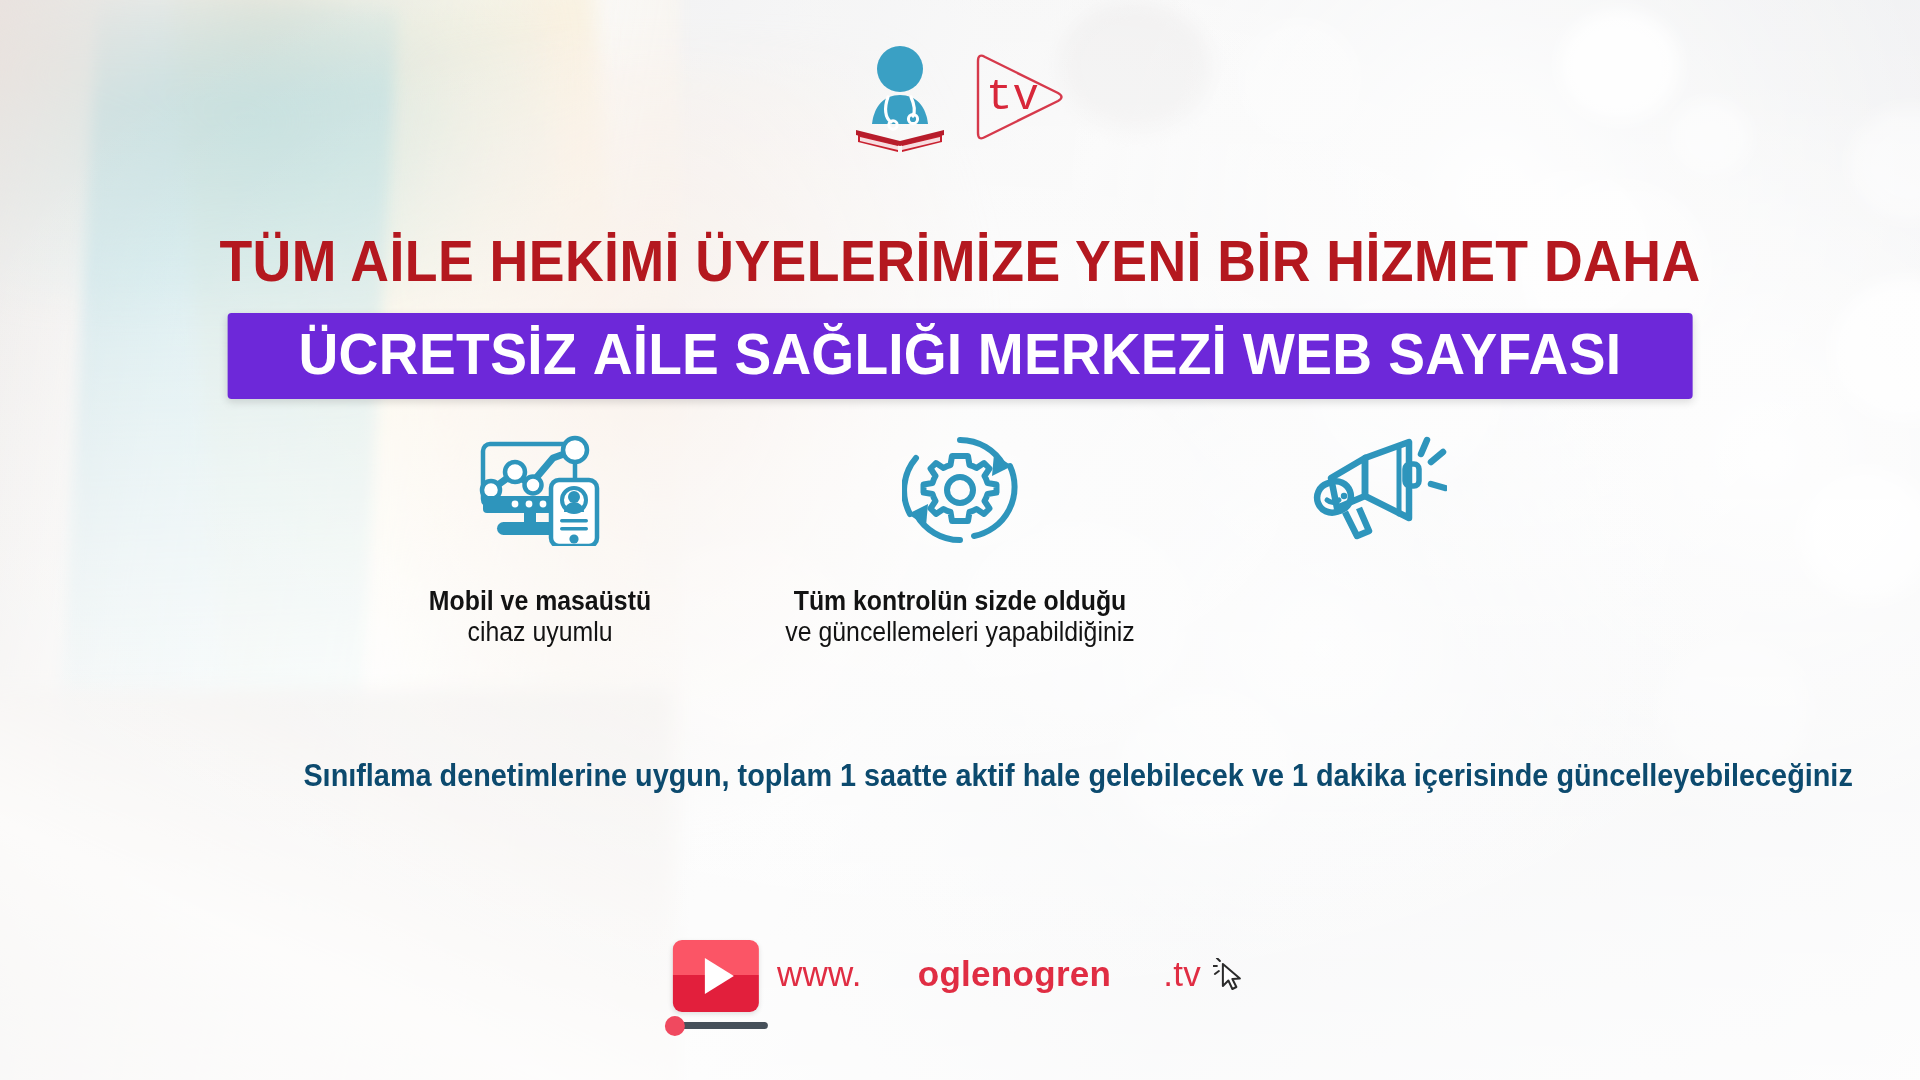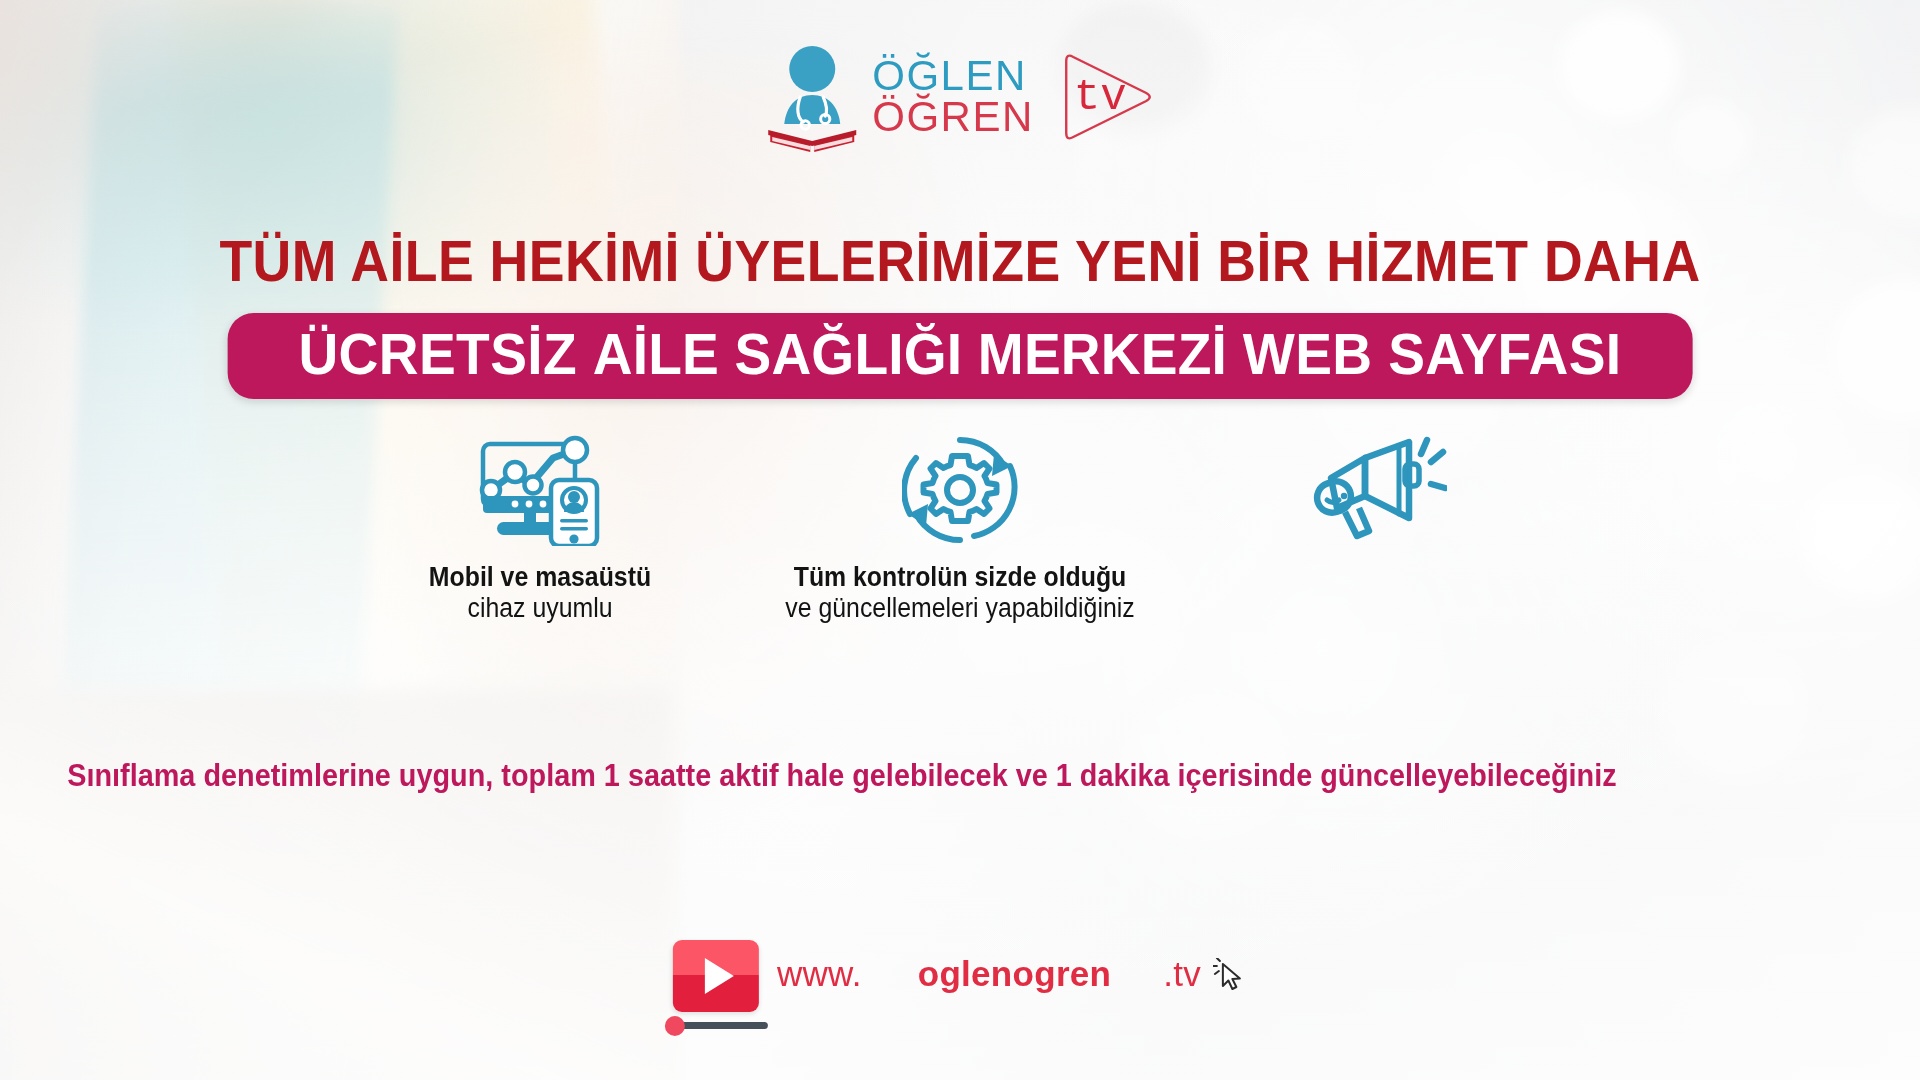--- a/index.html
+++ b/index.html
@@ -121,22 +121,22 @@
     font-size:57px; font-weight:700;
     letter-spacing:.5px;
     color:#b4181f;
     transform:scaleX(.94);
     white-space:nowrap;
   }
 
   
   .banner{
     position:absolute; left:50%; top:313px; transform:translateX(-50%);
-    background:#be185d;
-    border-radius:26px;
+    background:#6d28d9;
+    border-radius:4px;
     padding:12px 36px 16px;
     box-shadow:0 3px 9px rgba(0,0,0,.14);
     white-space:nowrap;
   }
   .banner-text{
     font-family:"Liberation Sans Narrow","Liberation Sans", sans-serif;
     font-size:58px; font-weight:700; color:#ffffff;
     letter-spacing:.4px; line-height:1;
     display:block; transform:scaleX(.95);
   }
@@ -144,33 +144,33 @@
 
   
   .features{
     position:absolute; left:0; right:0; top:430px;
     display:flex; justify-content:center; gap:0;
   }
   .feature{ width:420px; text-align:center; position:relative; }
   .feature-icon{ height:120px; display:flex; align-items:center; justify-content:center; }
   .feature-icon svg{ display:block; }
   .feature-cap{
-    margin-top:12px;
+    margin-top:36px;
     font-family:"Liberation Sans Narrow","Liberation Sans", sans-serif;
     color:#131313; line-height:1.16;
   }
   .cap-bold{ display:block; font-size:27px; font-weight:700; transform:scaleX(.92); }
   .cap-thin{ display:block; font-size:27px; font-weight:400; transform:scaleX(.92); }
 
   
   .para{
     position:absolute; left:0; right:0; top:758px;
-    text-align:left;
+    text-align:right;
     font-family:"Liberation Sans Narrow","Liberation Sans", sans-serif;
-    color:#be185d;
+    color:#0c4a6e;
   }
   .para-l1{
     display:block; font-size:31px; font-weight:700;
     transform:scaleX(.93); white-space:nowrap;
   }
   .para-l2wrap{ margin-top:12px; display:inline-block; position:relative; }
   .para-l2{
     display:block; font-size:31px; font-weight:700;
     transform:scaleX(.93); white-space:nowrap;
   }
@@ -258,24 +258,20 @@
         <path d="M34 55 C30 66 31 76 37 80" stroke="#ffffff" stroke-width="3.2" fill="none" stroke-linecap="round"></path>
         <path d="M57 55 C61 64 61 70 59 74" stroke="#ffffff" stroke-width="3.2" fill="none" stroke-linecap="round"></path>
         <circle cx="59" cy="77" r="4.6" stroke="#ffffff" stroke-width="3" fill="none"></circle>
         <circle cx="39" cy="83" r="4.2" stroke="#ffffff" stroke-width="3" fill="none"></circle>
         <path d="M4 90 L44 100 L44 110 L4 100 Z" fill="#c8202f"></path>
         <path d="M88 90 L48 100 L48 110 L88 100 Z" fill="#c8202f"></path>
         <path d="M6 95 L44 104 L44 108 L6 99 Z" fill="#ffffff" opacity=".85"></path>
         <path d="M86 95 L48 104 L48 108 L86 99 Z" fill="#ffffff" opacity=".85"></path>
         <path d="M2 88 L46 99 L90 88 L90 93 L46 104 L2 93 Z" fill="#b71c2b"></path>
       </svg>
-      <div class="logo-words">
-        <span class="logo-word logo-w1">ÖĞLEN</span>
-        <span class="logo-word logo-w2">ÖĞREN</span>
-      </div>
       <div class="logo-tv">
         <svg viewBox="0 0 100 96">
           <path d="M12 12 Q12 4 19 8 L92 44 Q99 48 92 52 L19 88 Q12 92 12 84 Z" fill="none" stroke="#d6394b" stroke-width="2.4" stroke-linejoin="round"></path>
         </svg>
         <span class="logo-tv-text">tv</span>
       </div>
     </div>
 
     <div class="headline">TÜM AİLE HEKİMİ ÜYELERİMİZE YENİ BİR HİZMET DAHA</div>
 

